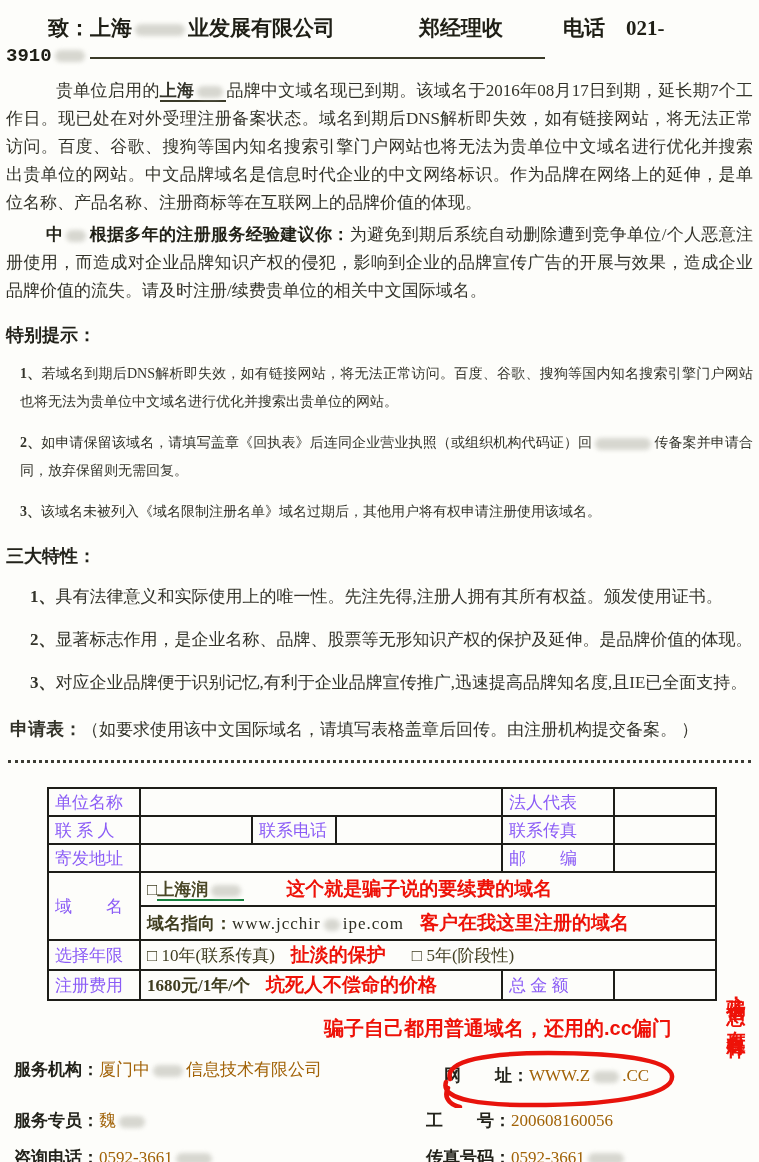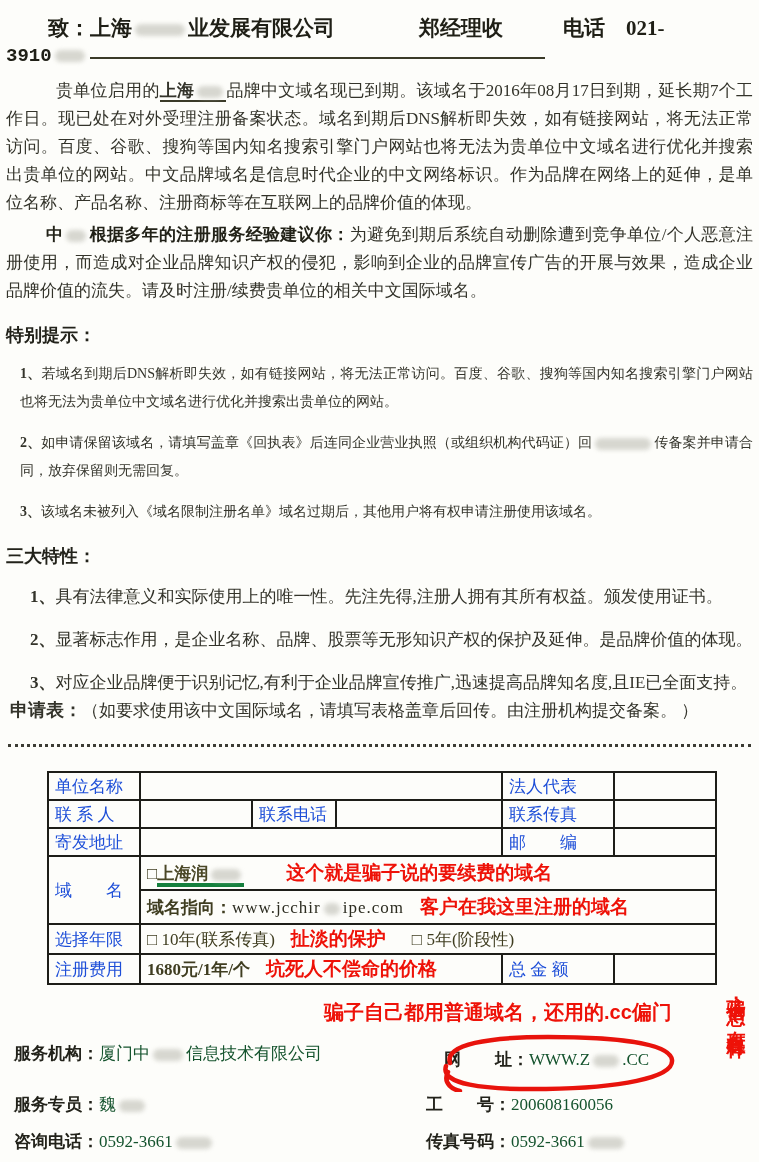--- a/index.html
+++ b/index.html
@@ -26,46 +26,46 @@
   .para{font-size:17px;line-height:28px;margin:10px 0 0 0;text-indent:50px;text-align:justify;}
   .para2{font-size:17px;line-height:28px;margin:4px 0 0 0;text-indent:40px;text-align:justify;}
   .blead{font-weight:bold;color:#222218;}
   .brand{font-weight:bold;border-bottom:2px solid #3a3a28;}
 
   .sect-title{font-size:18px;font-weight:bold;color:#22221a;margin:18px 0 6px 0;}
   .note-item{font-size:14px;line-height:28px;margin:13px 0 0 14px;text-align:justify;}
   .feat-item{font-size:17px;line-height:28px;margin:15px 0 0 4px;text-indent:20px;text-align:justify;}
   .feat-item .no, .note-item .no{font-weight:bold;}
 
-  .apply-line{font-size:17px;line-height:26px;margin:0 0 0 4px;}
+  .apply-line{font-size:17px;line-height:20px;margin:22px 0 0 4px;}
   .apply-line b{font-size:18px;}
 
   .dotted{margin:18px 2px 0 2px;border-bottom:3px dotted #3c3c34;height:2px;}
 
   
   table.form{border-collapse:collapse;margin:24px 0 0 41px;table-layout:fixed;width:670px;}
   table.form td{border:2px solid #1d1d18;padding:1px 6px;height:24px;font-size:17px;
                 color:#3f3d20;overflow:hidden;white-space:nowrap;}
-  table.form td.lbl{color:#1d4ed8;}
+  table.form td.lbl{color:#8b5cf6;}
   .cb{font-size:17px;color:#3f3d20;}
-  .domain-name{font-weight:bold;border-bottom:4px solid #15803d;color:#4a4726;}
+  .domain-name{font-weight:bold;border-bottom:2px solid #15803d;color:#4a4726;}
   .url{font-weight:normal;letter-spacing:1px;color:#2c2c20;}
   .red-note{color:#ee1208;font-weight:bold;font-size:19px;margin-left:16px;
             font-family:"Liberation Sans","DejaVu Sans",sans-serif;}
   .sp8{display:inline-block;width:26px;}
 
   .scam-note{margin:14px 0 12px 318px;font-size:20px;font-weight:bold;color:#ee1208;
              font-family:"Liberation Sans","DejaVu Sans",sans-serif;}
 
   
   .footer{margin:16px 0 0 8px;font-size:17px;}
   .frow{display:flex;margin-bottom:14px;align-items:flex-start;}
   .fleft{width:412px;flex:0 0 412px;}
   .flabel{font-weight:bold;color:#22221a;}
-  .fval{color:#14532d;}
+  .fval{color:#a16207;}
   .web-wrap{position:relative;display:inline-block;padding:6px 16px 8px 18px;}
   .web-wrap svg{position:absolute;left:-6px;top:-8px;pointer-events:none;}
   .vert-note{position:absolute;right:10px;top:982px;height:180px;
              writing-mode:vertical-rl;text-orientation:upright;
              color:#ee1208;font-weight:bold;font-size:19px;letter-spacing:3px;
              font-family:"Liberation Sans","DejaVu Sans",sans-serif;}
 </style>
 </head>
 <body>
 

